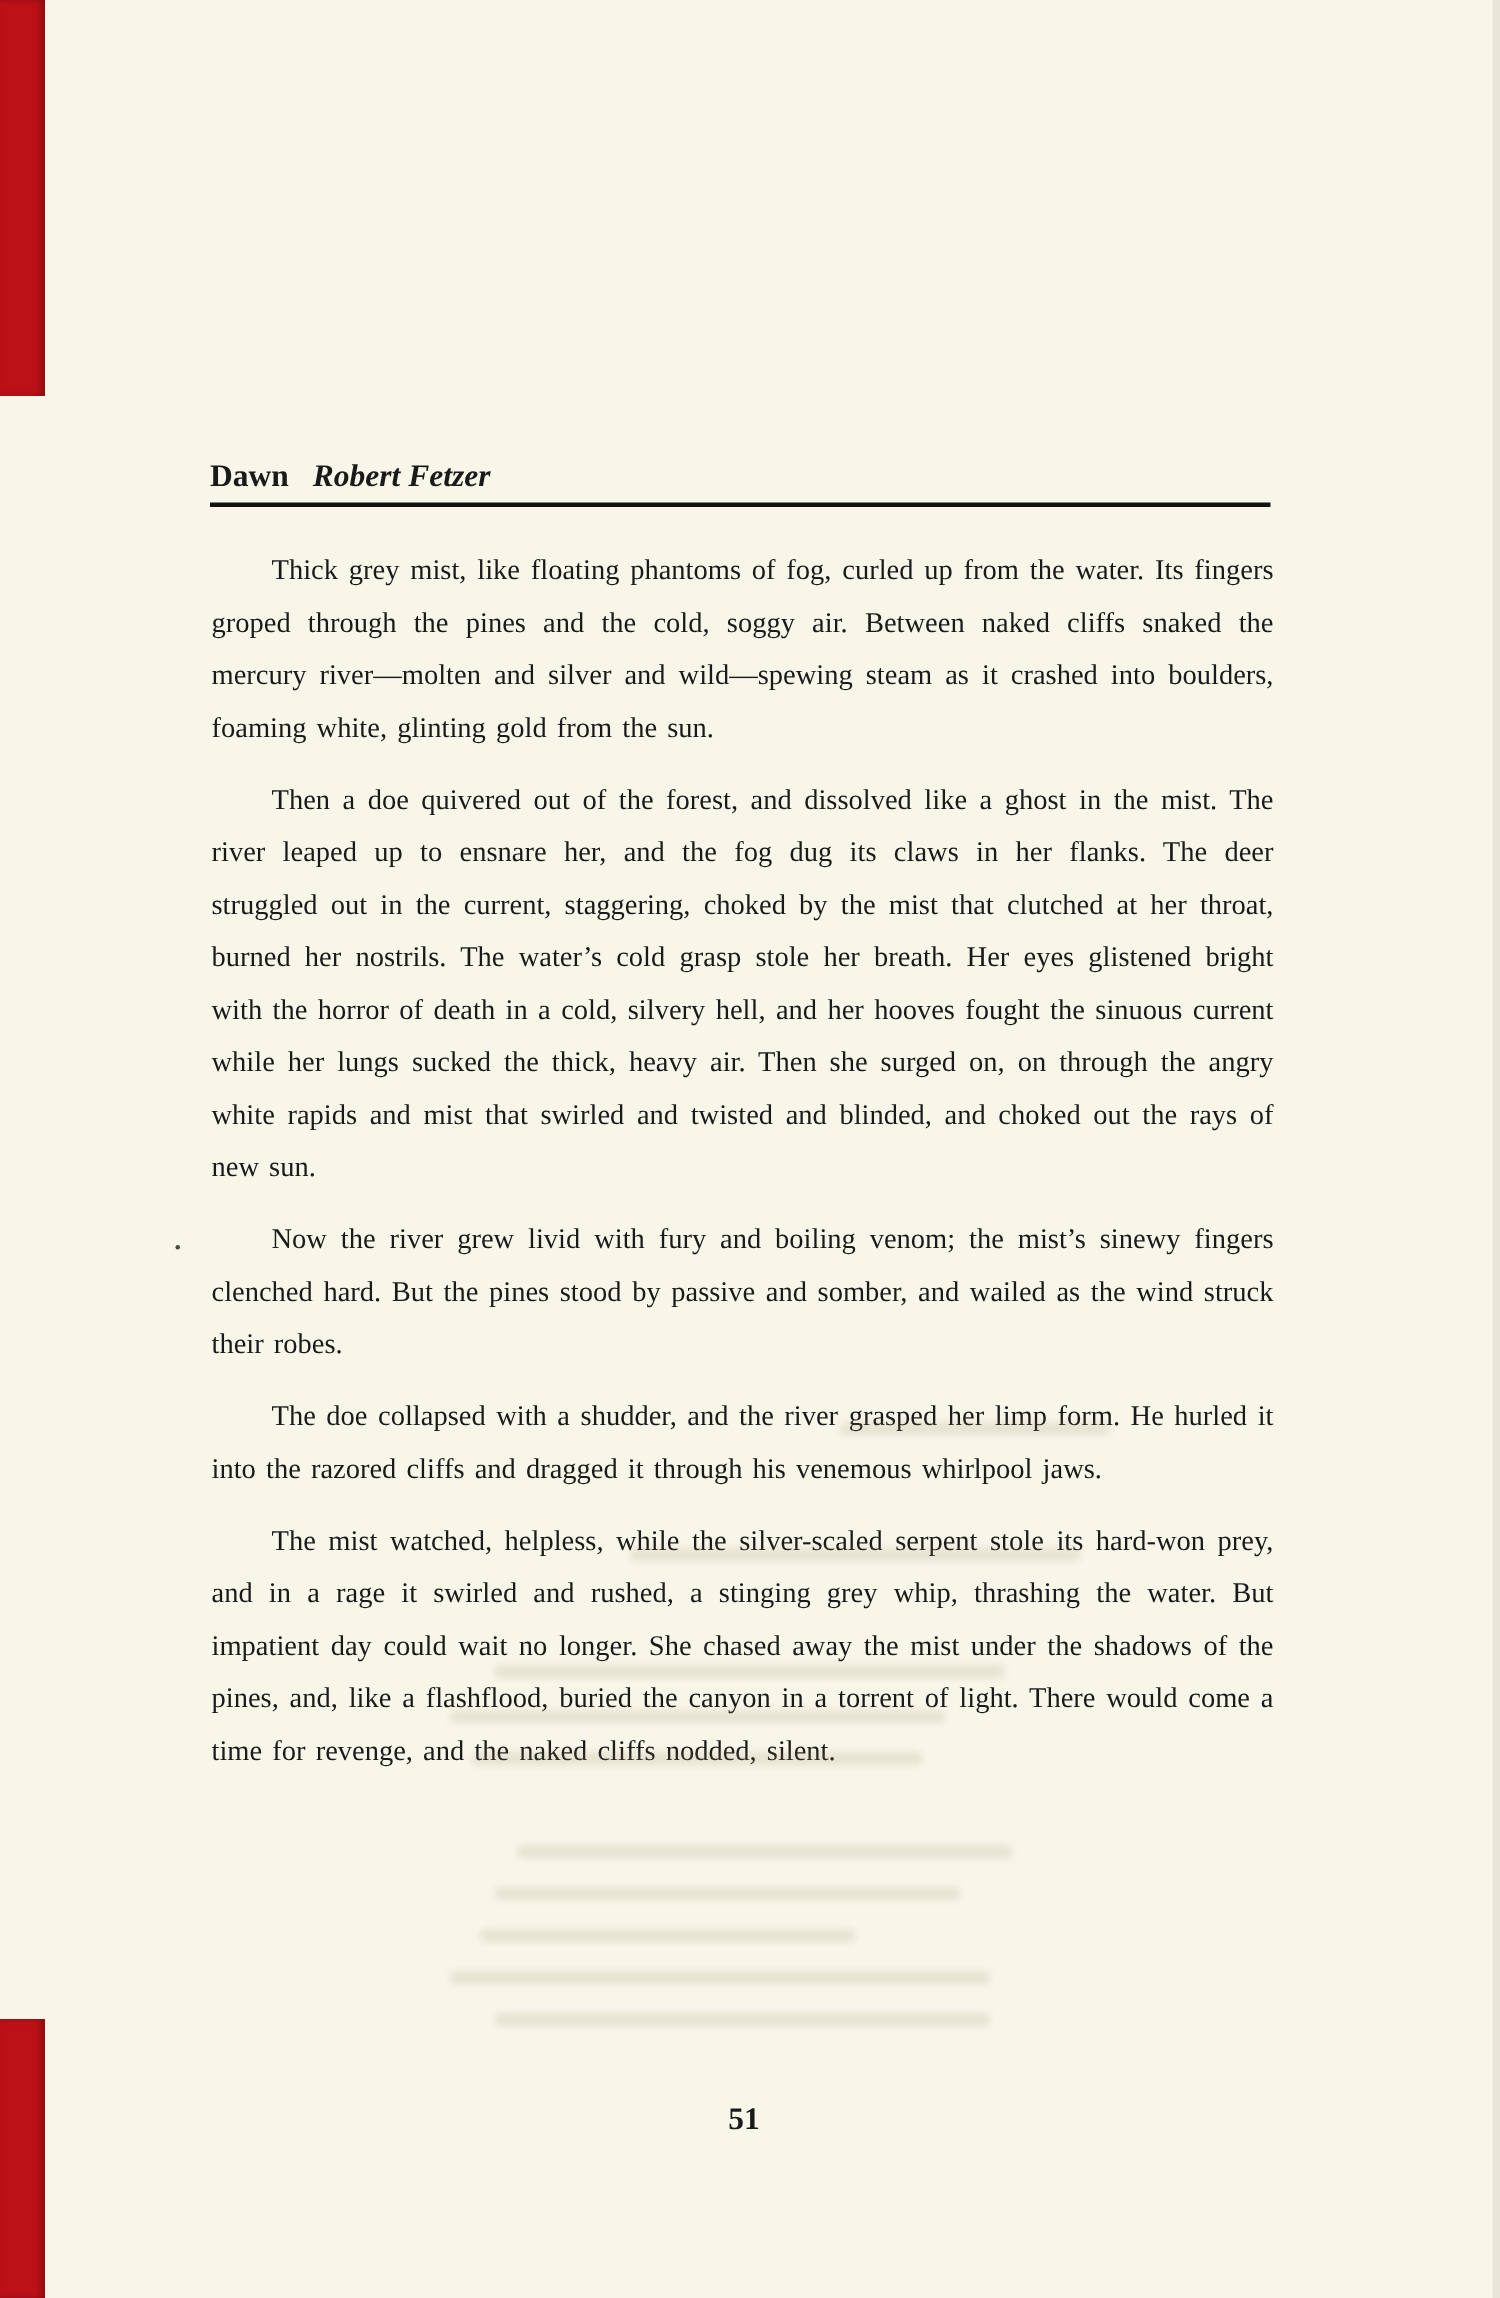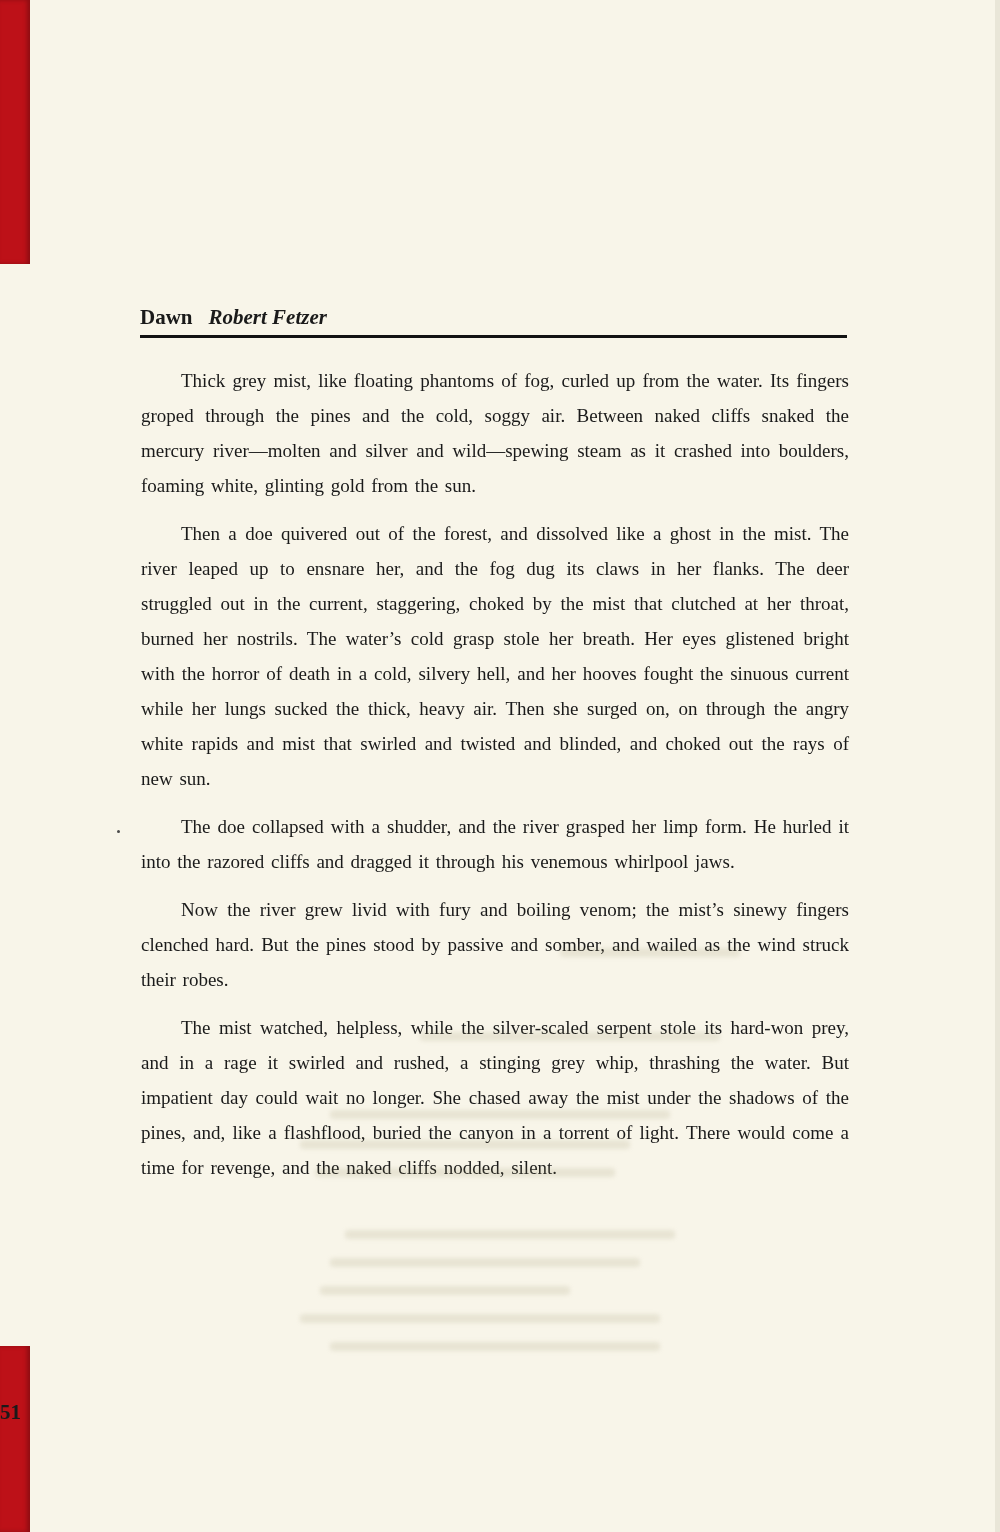--- a/index.html
+++ b/index.html
@@ -68,20 +68,21 @@
     margin: 0 0 13px 0;
     text-indent: 40px;
   }
   .text-block p:last-child { margin-bottom: 0; }
 
   .page-number {
     position: absolute;
     left: 0;
     top: 1400px;
     width: 992px;
+    text-align: center;
     font-size: 21px;
     font-weight: bold;
   }
 
   
   .show-through { position: absolute; left: 0; top: 0; width: 1000px; height: 1532px; pointer-events: none; }
   .show-through .st-line {
     position: absolute;
     height: 9px;
     background: rgba(150, 140, 100, 0.16);
@@ -110,22 +111,22 @@
 
   <div class="header">
     <span class="title">Dawn</span><span class="author">Robert Fetzer</span>
   </div>
 
   <div class="header-rule"></div>
 
   <div class="text-block">
     <p>Thick grey mist, like floating phantoms of fog, curled up from the water. Its fingers groped through the pines and the cold, soggy air. Between naked cliffs snaked the mercury river—molten and silver and wild—spewing steam as it crashed into boulders, foaming white, glinting gold from the sun.</p>
     <p>Then a doe quivered out of the forest, and dissolved like a ghost in the mist. The river leaped up to ensnare her, and the fog dug its claws in her flanks. The deer struggled out in the current, staggering, choked by the mist that clutched at her throat, burned her nostrils. The water’s cold grasp stole her breath. Her eyes glistened bright with the horror of death in a cold, silvery hell, and her hooves fought the sinuous current while her lungs sucked the thick, heavy air. Then she surged on, on through the angry white rapids and mist that swirled and twisted and blinded, and choked out the rays of new sun.</p>
+    <p>Now the river grew livid with fury and boiling venom; the mist’s sinewy fingers clenched hard. But the pines stood by passive and somber, and wailed as the wind struck their robes.</p>
     <p>The doe collapsed with a shudder, and the river grasped her limp form. He hurled it into the razored cliffs and dragged it through his venemous whirlpool jaws.</p>
-    <p>Now the river grew livid with fury and boiling venom; the mist’s sinewy fingers clenched hard. But the pines stood by passive and somber, and wailed as the wind struck their robes.</p>
     <p>The mist watched, helpless, while the silver-scaled serpent stole its hard-won prey, and in a rage it swirled and rushed, a stinging grey whip, thrashing the water. But impatient day could wait no longer. She chased away the mist under the shadows of the pines, and, like a flashflood, buried the canyon in a torrent of light. There would come a time for revenge, and the naked cliffs nodded, silent.</p>
   </div>
 
   <div class="dot-artifact"></div>
 
   <div class="show-through">
     <div class="st-line" style="left:560px; top:948px;  width:180px;"></div>
     <div class="st-line" style="left:420px; top:1032px; width:300px;"></div>
     <div class="st-line" style="left:330px; top:1110px; width:340px;"></div>
     <div class="st-line" style="left:300px; top:1140px; width:330px;"></div>

